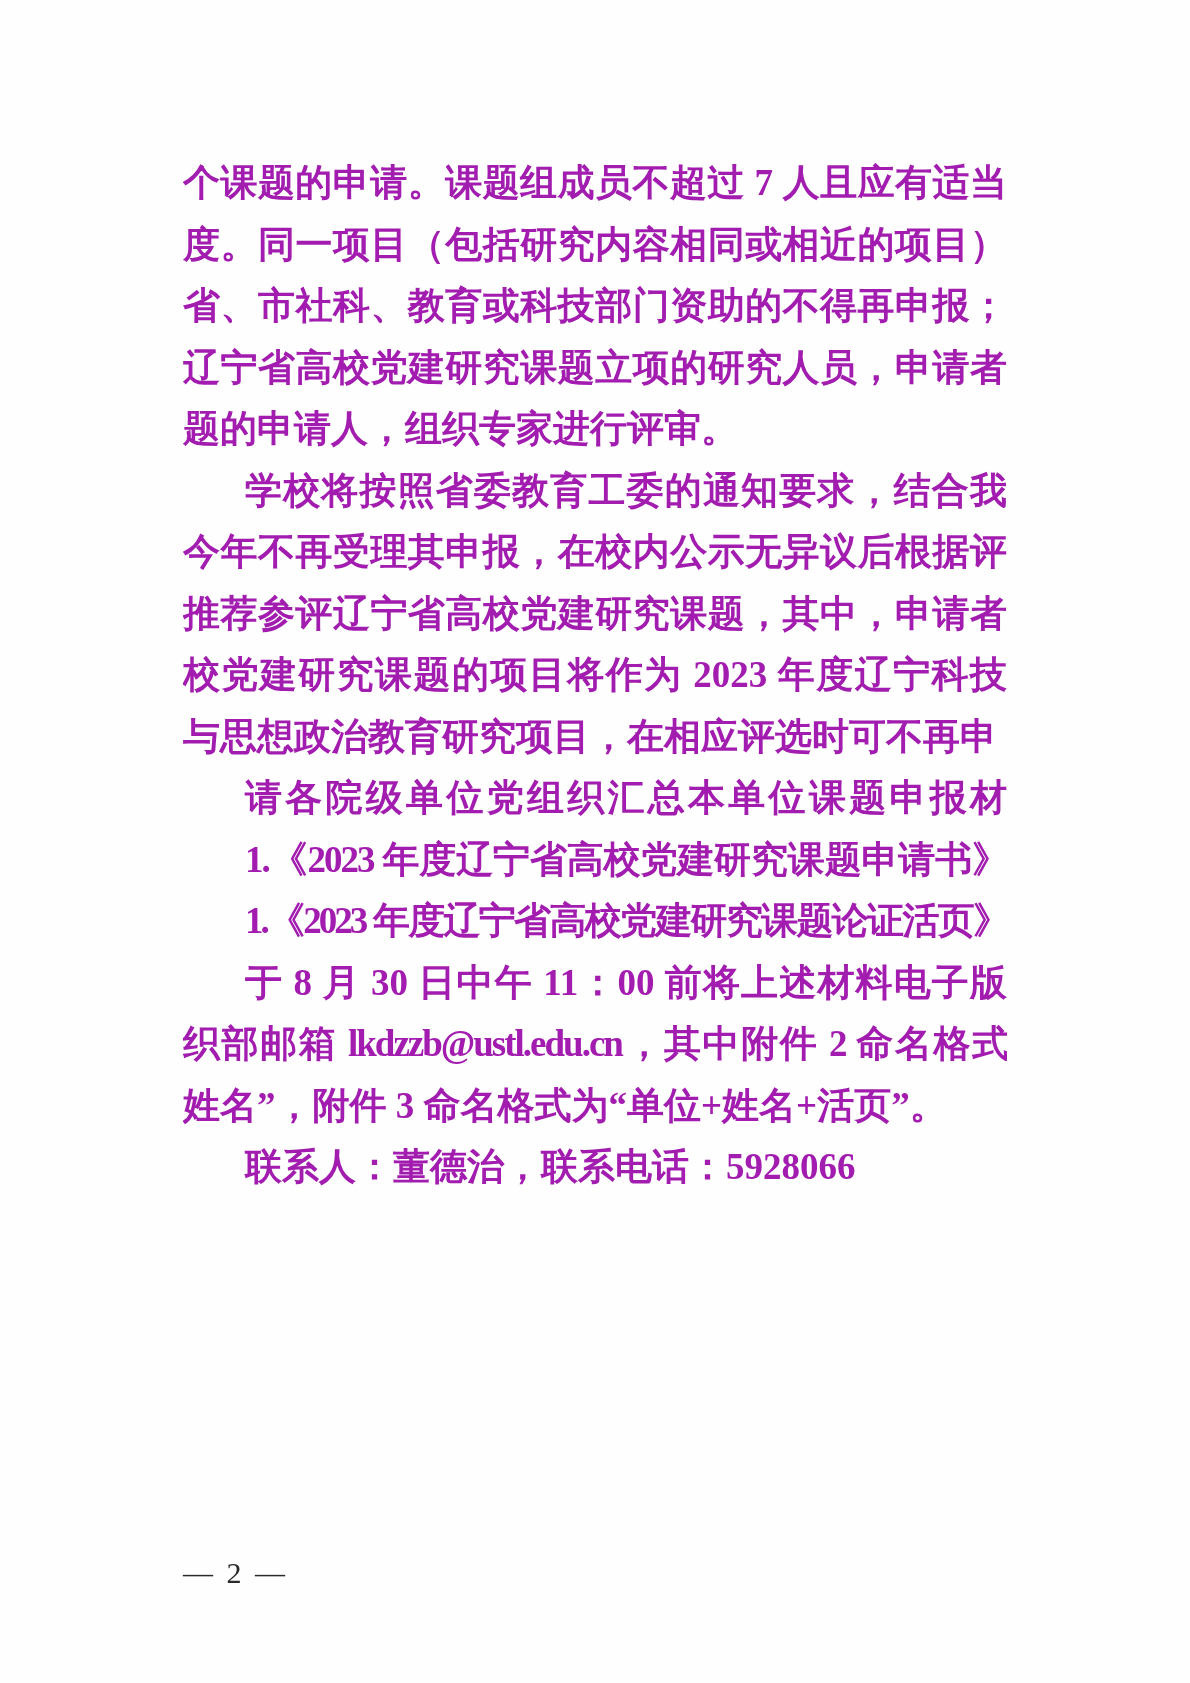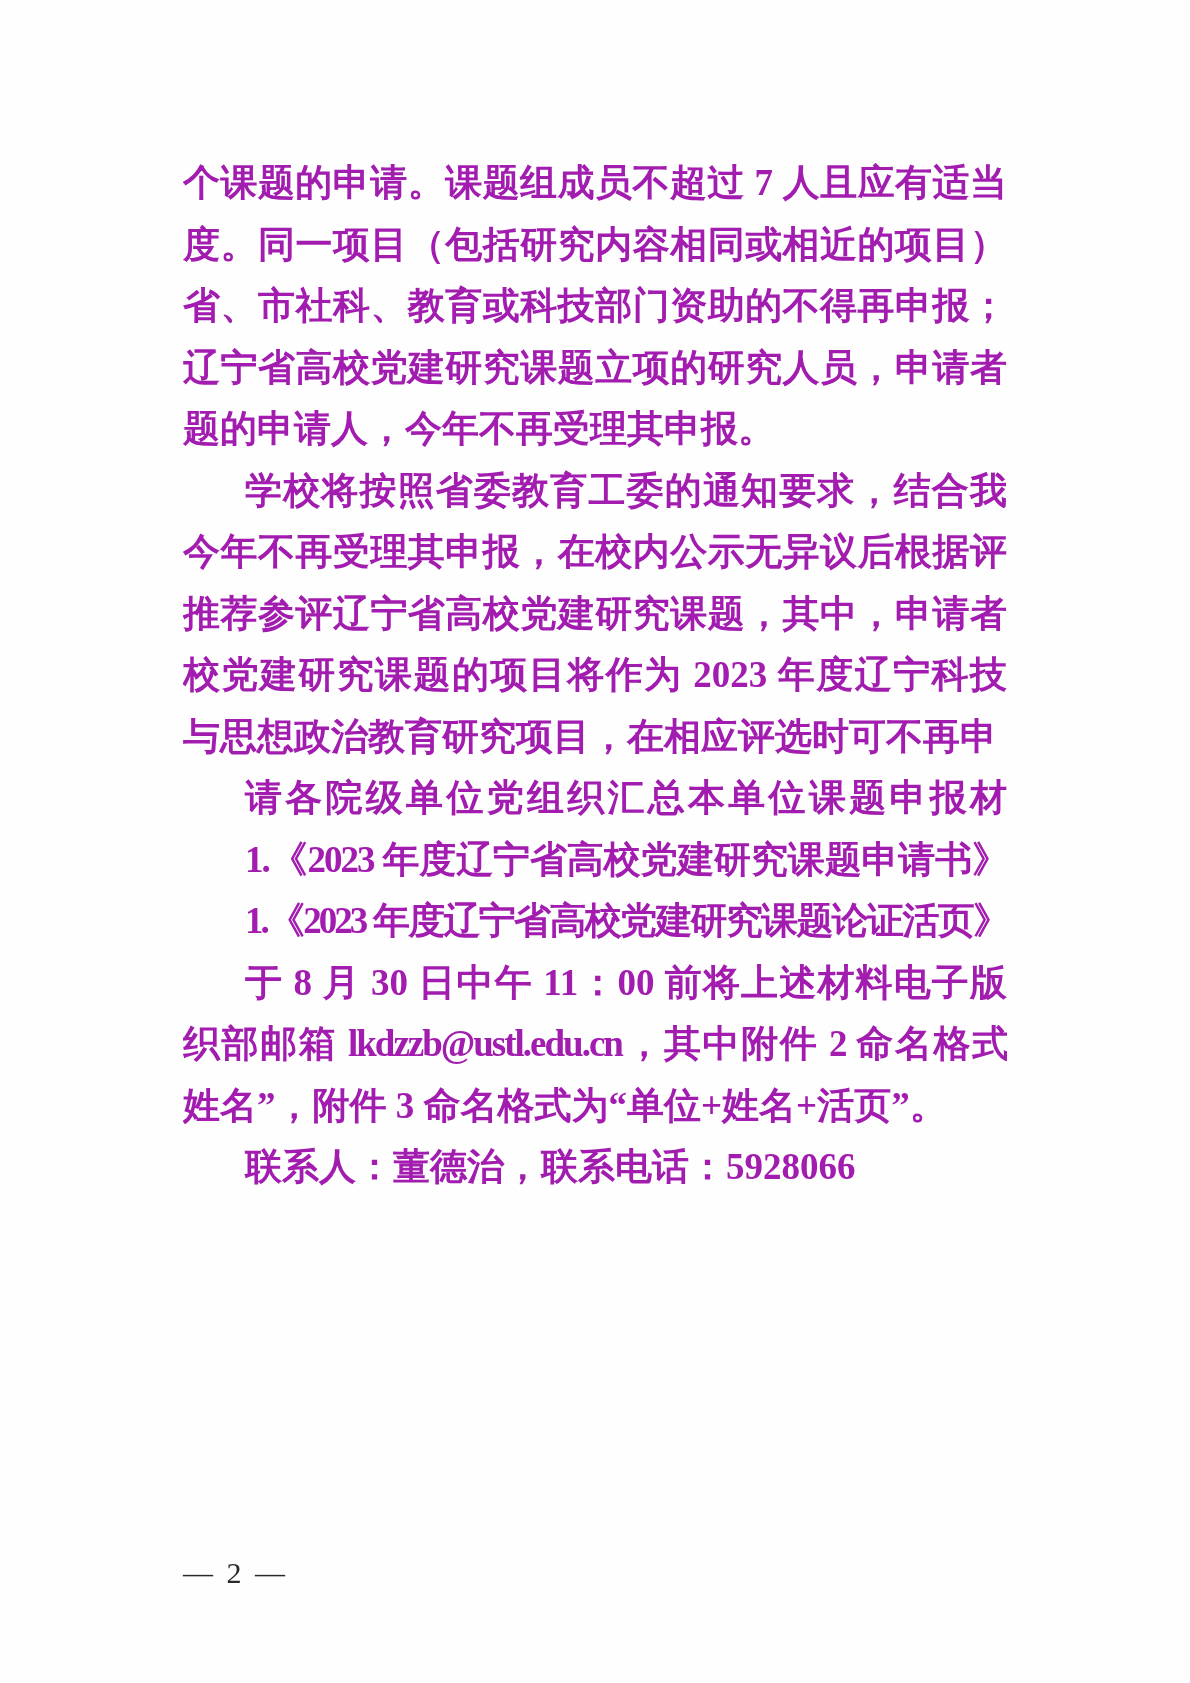--- a/index.html
+++ b/index.html
@@ -51,21 +51,21 @@
 </style>
 </head>
 <body>
 
 <div class="page">
   <main class="text">
     <div class="ln fill">个课题的申请。课题组成员不超过 7 人且应有适当的职称梯</div>
     <div class="ln fill">度。同一项目（包括研究内容相同或相近的项目）已获国家、</div>
     <div class="ln fill">省、市社科、教育或科技部门资助的不得再申报；之前已获</div>
     <div class="ln fill">辽宁省高校党建研究课题立项的研究人员，申请者为专职组</div>
-    <div class="ln">题的申请人，今年不再受理其申报。</div>
+    <div class="ln">题的申请人，组织专家进行评审。</div>
     <div class="ln ind fill">学校将按照省委教育工委的通知要求，结合我校实际，</div>
     <div class="ln fill">今年不再受理其申报，在校内公示无异议后根据评审结果择优</div>
     <div class="ln fill">推荐参评辽宁省高校党建研究课题，其中，申请者为专职组</div>
     <div class="ln fill">校党建研究课题的项目将作为 2023 年度辽宁科技大学党建</div>
     <div class="ln">与思想政治教育研究项目，在相应评选时可不再申报。</div>
     <div class="ln ind fill">请各院级单位党组织汇总本单位课题申报材料，包括：</div>
     <div class="ln ind fill t1">1.《2023 年度辽宁省高校党建研究课题申请书》（附件 2）;</div>
     <div class="ln ind fill t2">1.《2023 年度辽宁省高校党建研究课题论证活页》（附件 3）;</div>
     <div class="ln ind fill">于 8 月 30 日中午 11：00 前将上述材料电子版发送至组</div>
     <div class="ln fill t1">织部邮箱 lkdzzb@ustl.edu.cn，其中附件 2 命名格式为“单位+</div>

